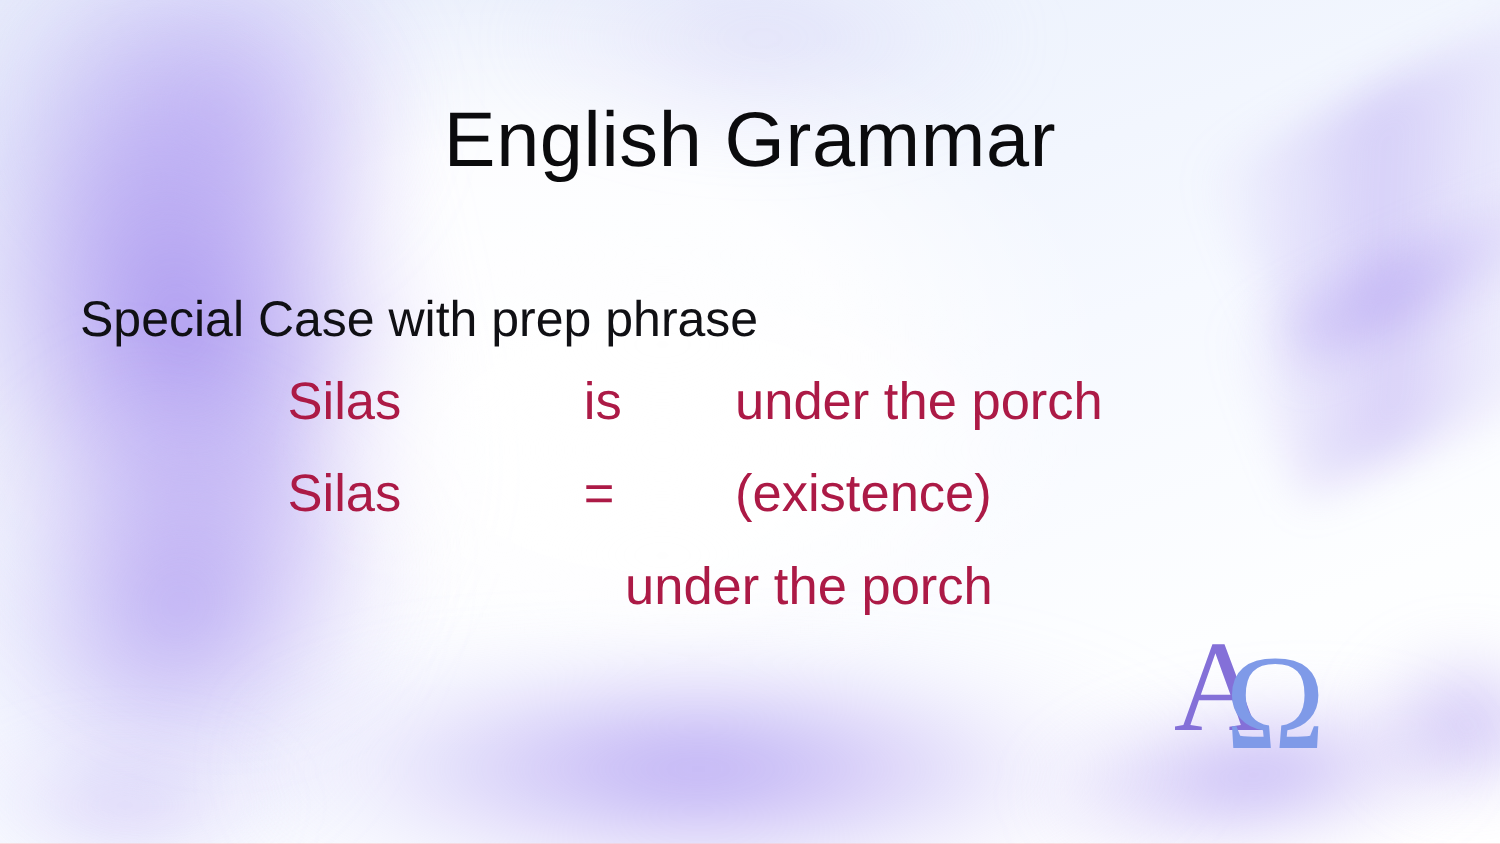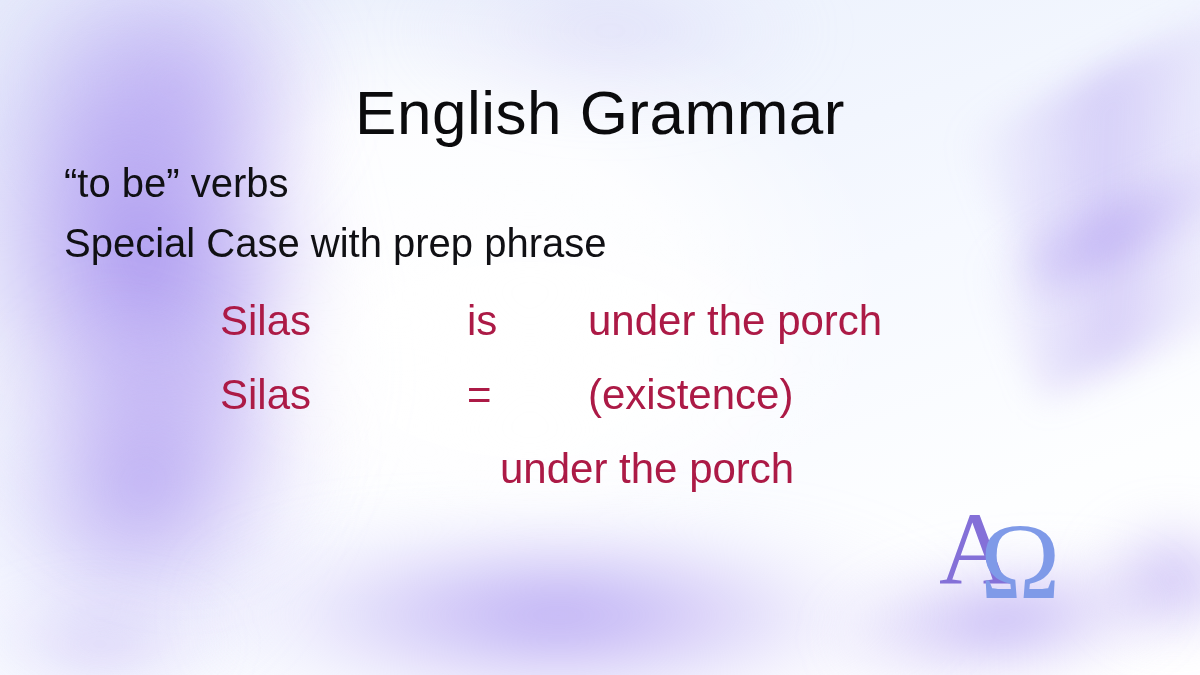--- a/index.html
+++ b/index.html
@@ -201,38 +201,38 @@
     position: absolute;
     left: 64px;
     font-size: 40px;
     line-height: 1;
     font-weight: 400;
     color: #101014;
     white-space: nowrap;
   }
 
   #subhead-1 { top: 163px; }
-  #subhead-2 { top: 223px; }
+  #subhead-2 { top: 236px; }
 
   .example-row {
     position: absolute;
     font-size: 42px;
     line-height: 1;
     font-weight: 400;
     color: #ac1a46;
     white-space: nowrap;
   }
 
   #row-1 { top: 300px; left: 0; }
   #row-2 { top: 374px; left: 0; }
   #row-3 { top: 448px; left: 0; }
 
   .col-subject {
     position: absolute;
-    left: 220px;
+    left: 230px;
   }
 
   .col-verb {
     position: absolute;
     left: 467px;
     text-align: right;
   }
 
   .col-complement {
     position: absolute;
@@ -268,21 +268,20 @@
   <div class="wash" id="wash-right-3"></div>
   <div class="wash" id="wash-bottom"></div>
   <div class="wash" id="wash-bottom-right"></div>
   <div class="wash" id="wash-bottom-left"></div>
   <div class="wash" id="wash-center-haze"></div>
 
   <div id="content">
 
     <h1 id="slide-title">English Grammar</h1>
 
-    <div class="subhead" id="subhead-1">“to be” verbs</div>
 
     <div class="subhead" id="subhead-2">Special Case with prep phrase</div>
 
     <div class="example-row" id="row-1">
       <span class="col-subject">Silas</span>
       <span class="col-verb">is</span>
       <span class="col-complement">under the porch</span>
     </div>
 
     <div class="example-row" id="row-2">

